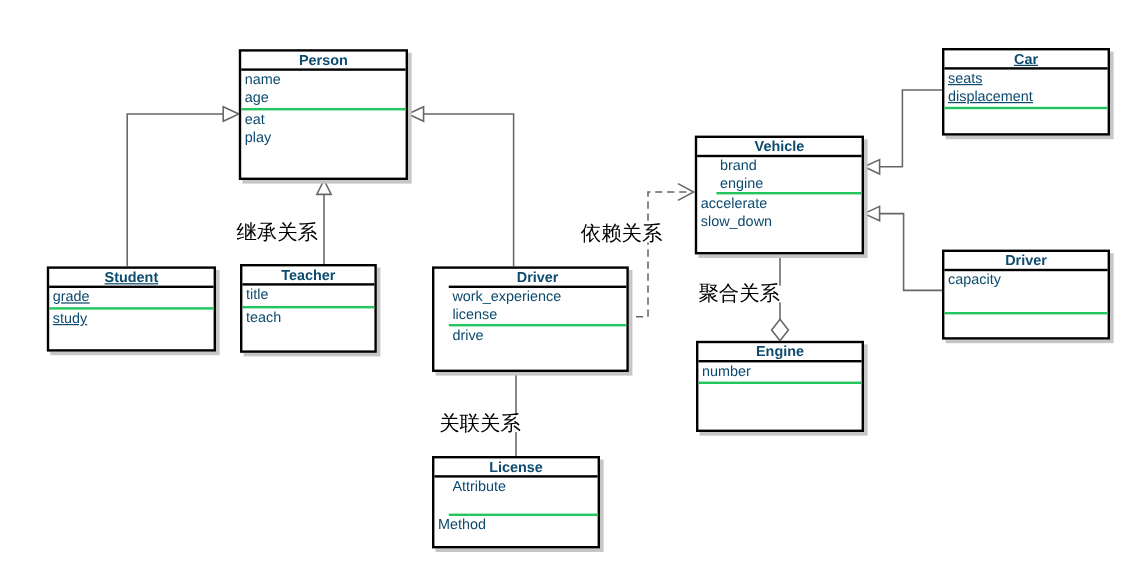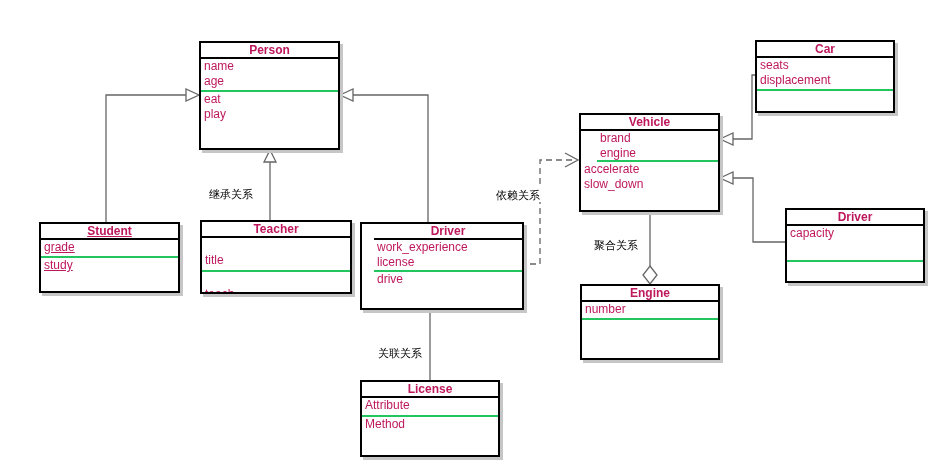--- a/index.html
+++ b/index.html
@@ -20,21 +20,21 @@
   .uml-class {
     position: absolute;
     box-sizing: border-box;
     background: #ffffff;
     border: 2px solid #000000;
     box-shadow: 3px 3px 0 0 #c6c6c6;
     z-index: 2;
     display: flex;
     flex-direction: column;
     font-size: 12px;
-    color: #be185d;
+    color: #0c4a6e;
   }
   .uml-title {
     box-sizing: border-box;
     height: 16px;
     line-height: 15px;
     font-weight: bold;
     text-align: center;
     border-bottom: 2px solid #000000;
     overflow: hidden;
     flex: 0 0 auto;
@@ -52,21 +52,21 @@
   }
   .uml-row {
     padding: 0 3px;
     line-height: 15px;
     white-space: nowrap;
     overflow: hidden;
   }
   .edge-label {
     position: absolute;
     transform: translateX(-50%);
-    font-size: 11px;
+    font-size: 17px;
     line-height: 14px;
     color: #000000;
     background: #ffffff;
     white-space: nowrap;
     z-index: 3;
     padding: 0 1px;
   }
 </style>
 </head>
 <body>
@@ -130,21 +130,21 @@
   <div class="uml-class" style="left:39px; top:222px; width:141px; height:71px;text-decoration:underline;">
     <div class="uml-title">Student</div>
     <div class="uml-attrs" style="height:18px;">
       <div class="uml-row">grade</div>
     </div>
     <div class="uml-methods">
       <div class="uml-row">study</div>
     </div>
   </div>
 
-  <div class="uml-class" style="left:200px; top:220px; width:152px; height:74px;gap:15px;">
+  <div class="uml-class" style="left:200px; top:220px; width:114px; height:74px;">
     <div class="uml-title">Teacher</div>
     <div class="uml-attrs" style="height:19px;">
       <div class="uml-row">title</div>
     </div>
     <div class="uml-methods">
       <div class="uml-row">teach</div>
     </div>
   </div>
 
   <div class="uml-class" style="left:360px; top:222px; width:164px; height:88px;padding-left:12px;">
@@ -153,21 +153,21 @@
       <div class="uml-row">work_experience</div>
       <div class="uml-row">license</div>
     </div>
     <div class="uml-methods">
       <div class="uml-row">drive</div>
     </div>
   </div>
 
   <div class="uml-class" style="left:360px; top:380px; width:140px; height:77px;">
     <div class="uml-title">License</div>
-    <div class="uml-attrs" style="height:19px;">
+    <div class="uml-attrs" style="height:32px;margin-left:12px;">
       <div class="uml-row">Attribute</div>
     </div>
     <div class="uml-methods">
       <div class="uml-row">Method</div>
     </div>
   </div>
 
   <div class="uml-class" style="left:579px; top:113px; width:141px; height:99px;">
     <div class="uml-title">Vehicle</div>
     <div class="uml-attrs" style="height:31px;margin-left:16px;">
@@ -181,21 +181,21 @@
   </div>
 
   <div class="uml-class" style="left:580px; top:284px; width:140px; height:76px;">
     <div class="uml-title">Engine</div>
     <div class="uml-attrs" style="height:18px;">
       <div class="uml-row">number</div>
     </div>
     <div class="uml-methods"></div>
   </div>
 
-  <div class="uml-class" style="left:755px; top:40px; width:140px; height:73px;">
+  <div class="uml-class" style="left:785px; top:40px; width:140px; height:73px;text-decoration:underline;">
     <div class="uml-title">Car</div>
     <div class="uml-attrs" style="height:33px;">
       <div class="uml-row">seats</div>
       <div class="uml-row">displacement</div>
     </div>
     <div class="uml-methods"></div>
   </div>
 
   <div class="uml-class" style="left:785px; top:208px; width:140px; height:75px;">
     <div class="uml-title">Driver</div>

